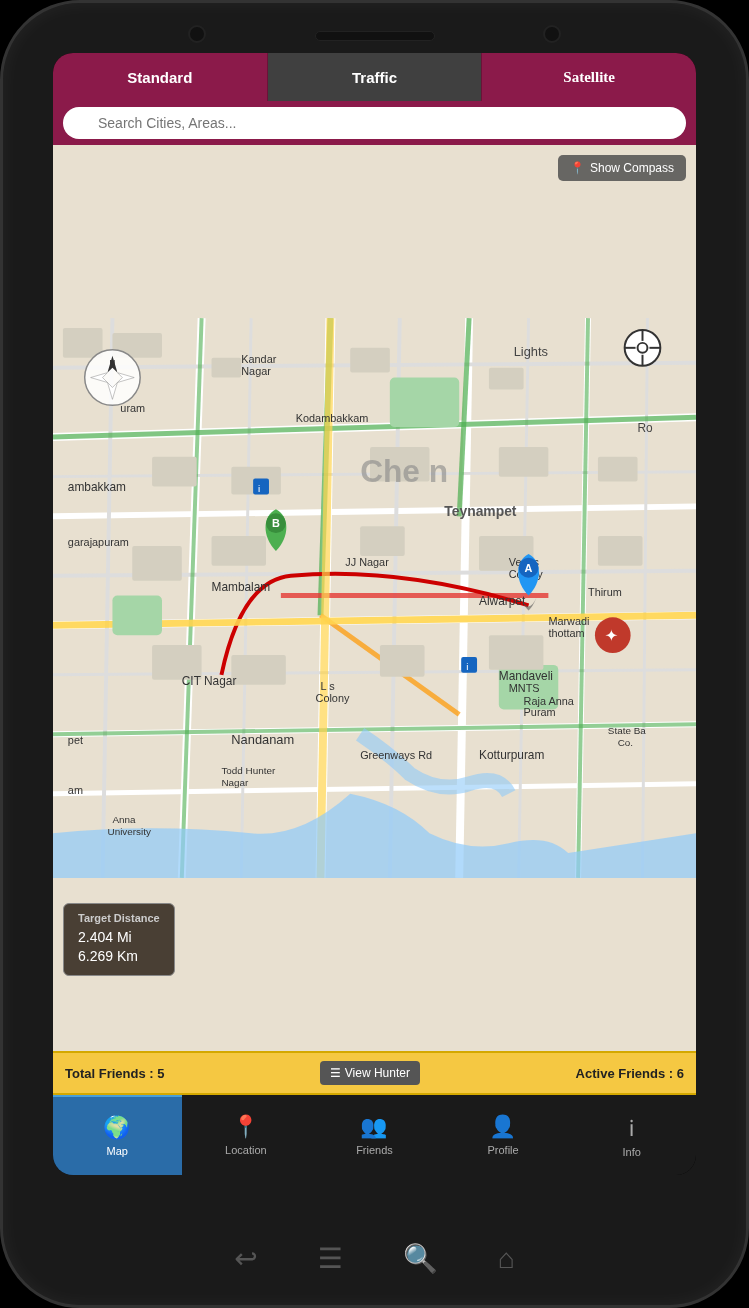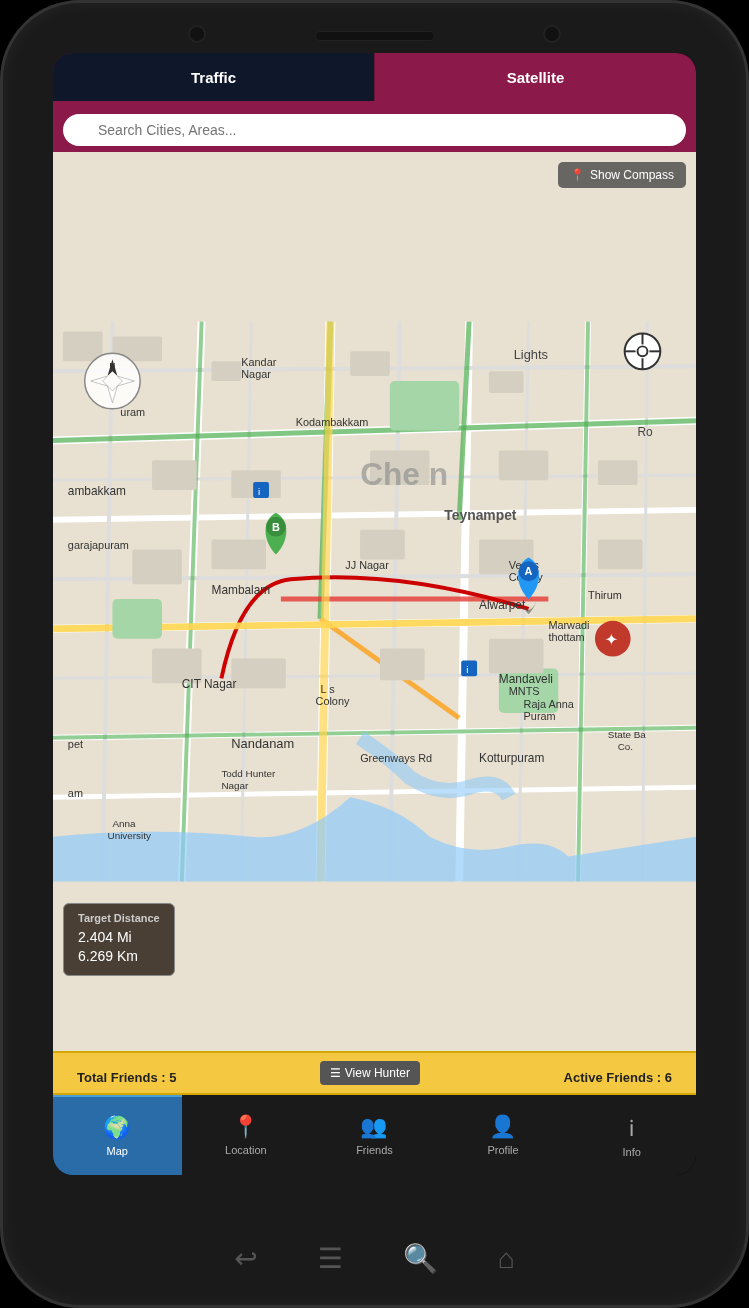--- a/index.html
+++ b/index.html
@@ -104,44 +104,43 @@
       flex: 1;
       display: flex;
       align-items: center;
       justify-content: center;
       color: #fff;
       font-size: 15px;
       font-weight: bold;
       cursor: pointer;
       border-right: 1px solid #6b1238;
     }
-    .map-tab:last-child { border-right: none; }
+    .map-tab:last-child { border-right: none; font-family: Liberation Serif, serif; }
     .map-tab.active {
-      background: #0f172a;
+      background: #404040;
     }
 
     
     .search-bar {
       background: #8b1a4a;
       padding: 6px 10px;
       flex-shrink: 0;
     }
     .search-input {
       width: 100%;
       background: #fff;
       border: none;
       border-radius: 20px;
       padding: 8px 15px 8px 35px;
       font-size: 14px;
       color: #888;
       position: relative;
     }
     .search-wrapper {
       position: relative;
-      margin-top: 7px;
     }
     .search-icon-inner {
       position: absolute;
       left: 10px;
       top: 50%;
       transform: translateY(-50%);
       color: #888;
       font-size: 14px;
     }
 
@@ -196,23 +195,23 @@
     .distance-value {
       font-size: 14px;
       font-weight: normal;
       color: #fff;
       line-height: 1.4;
     }
 
     
     .friends-bar {
       background: #f5c842;
-      padding: 8px 24px;
-      display: flex;
-      align-items: flex-end;
+      padding: 8px 12px;
+      display: flex;
+      align-items: center;
       justify-content: space-between;
       flex-shrink: 0;
       border-top: 2px solid #d4a800;
       border-bottom: 2px solid #d4a800;
     }
     .friends-text {
       font-size: 13px;
       font-weight: bold;
       color: #222;
     }
@@ -263,20 +262,23 @@
 
   <div class="speaker"></div>
 
   <div class="camera-left"></div>
   <div class="camera-right"></div>
 
   <div class="phone-inner">
     <div class="screen">
 
       <div class="map-tabs">
+        <div class="map-tab">
+          <span>Standard</span>
+        </div>
         <div class="map-tab active">
           <span>Traffic</span>
         </div>
         <div class="map-tab">
           <span>Satellite</span>
         </div>
       </div>
 
       <div class="search-bar">
         <div class="search-wrapper">

